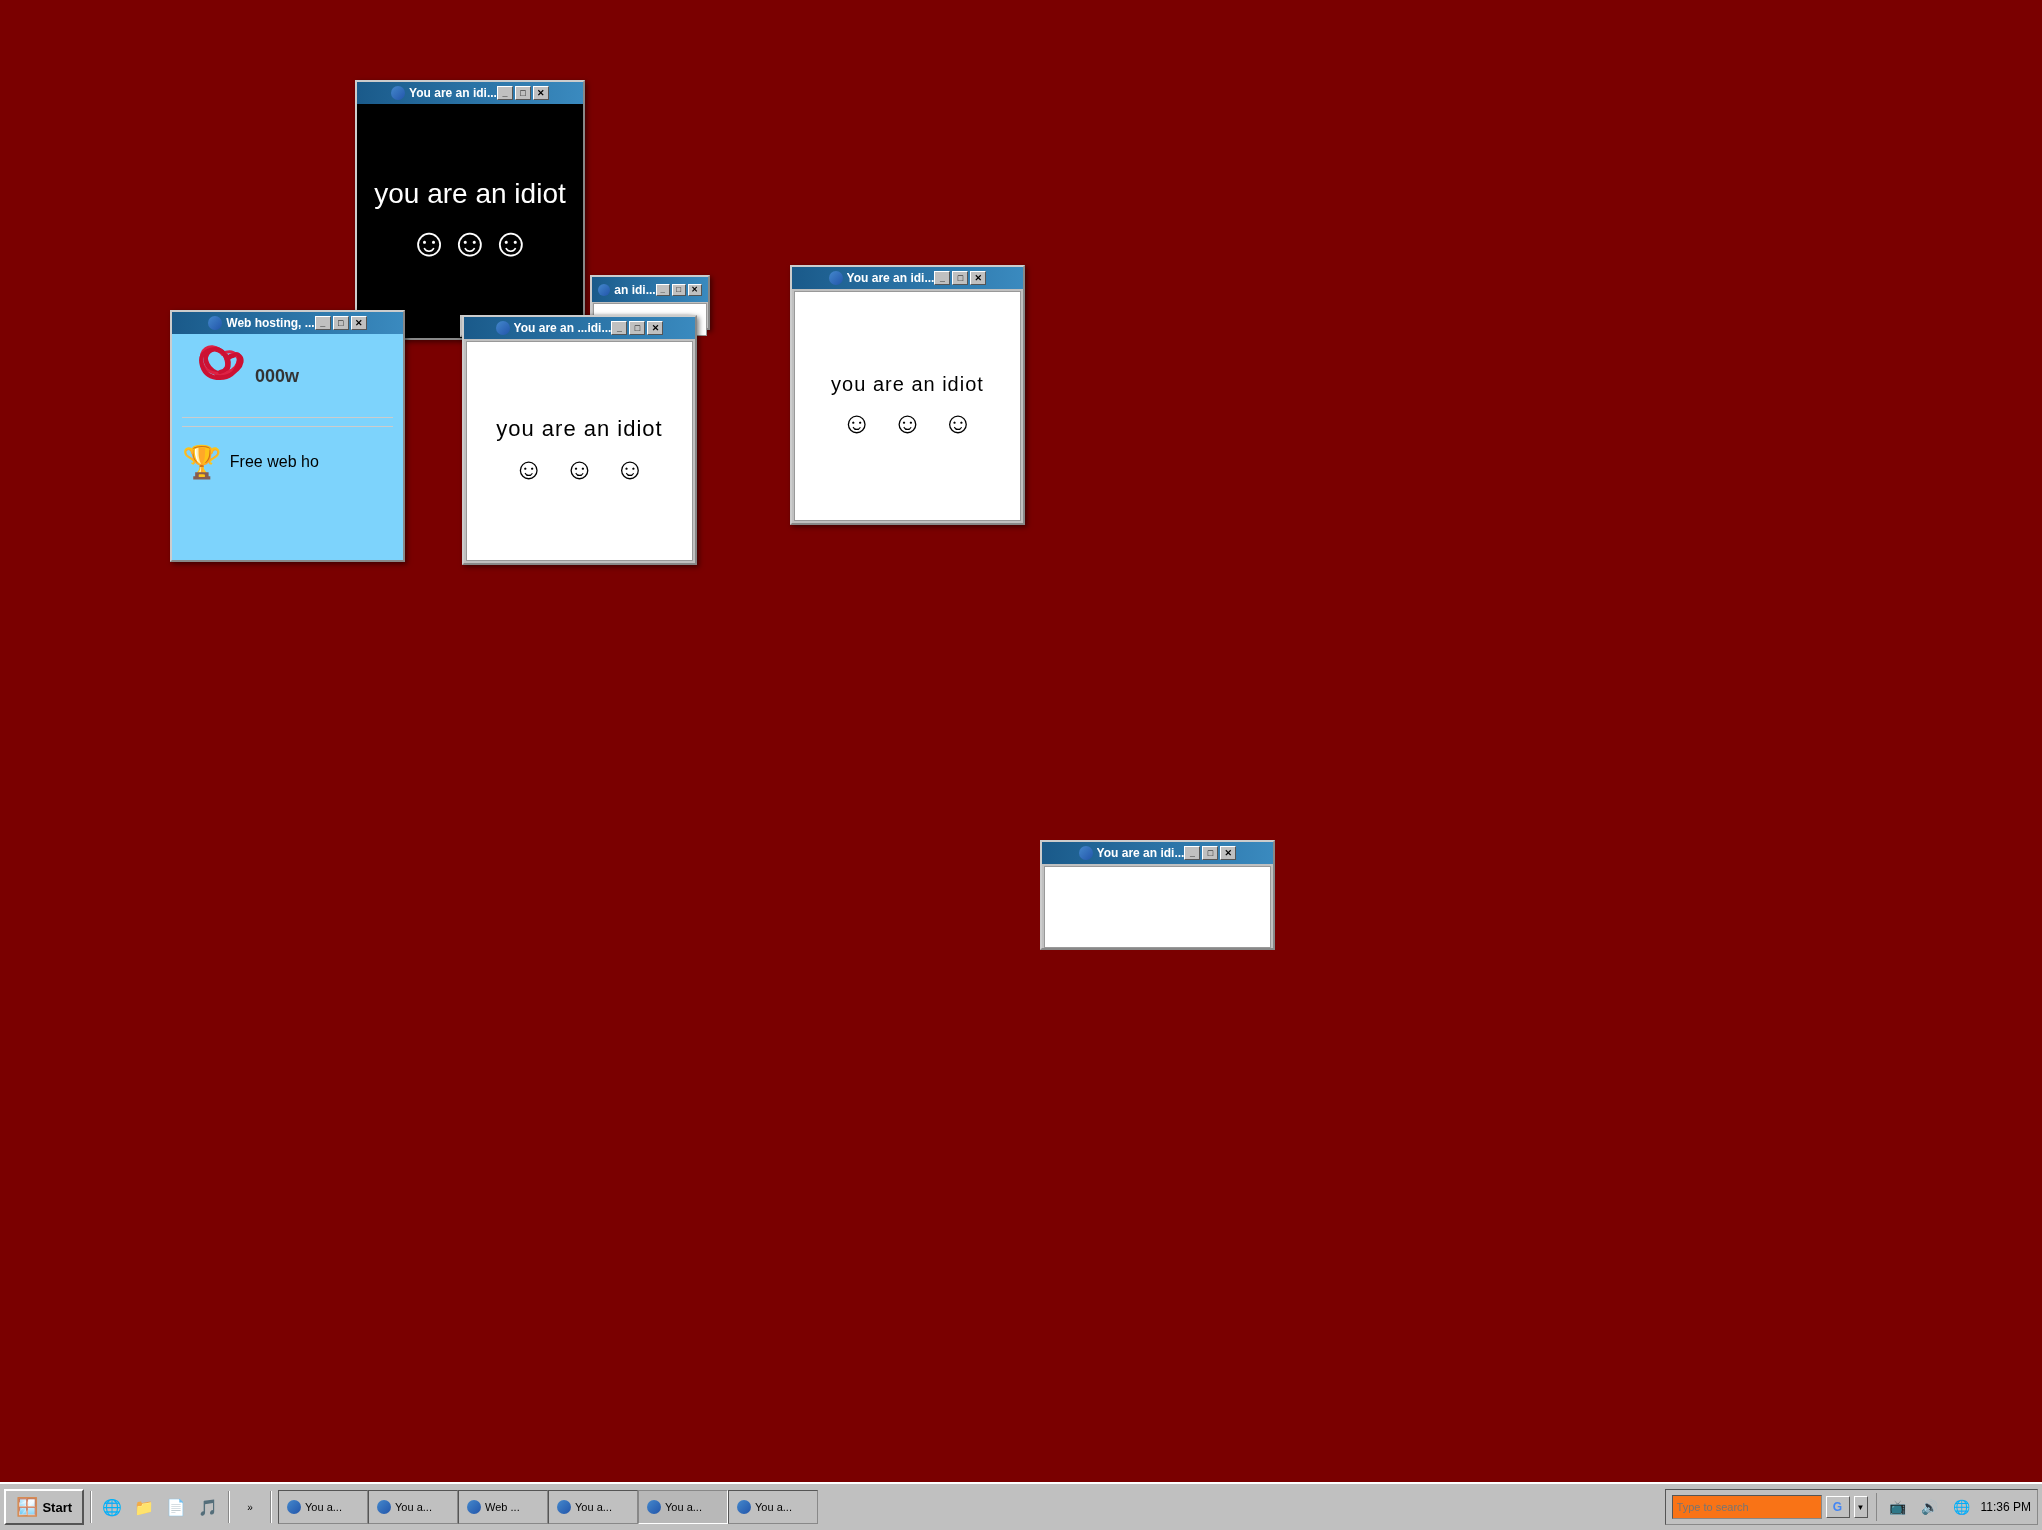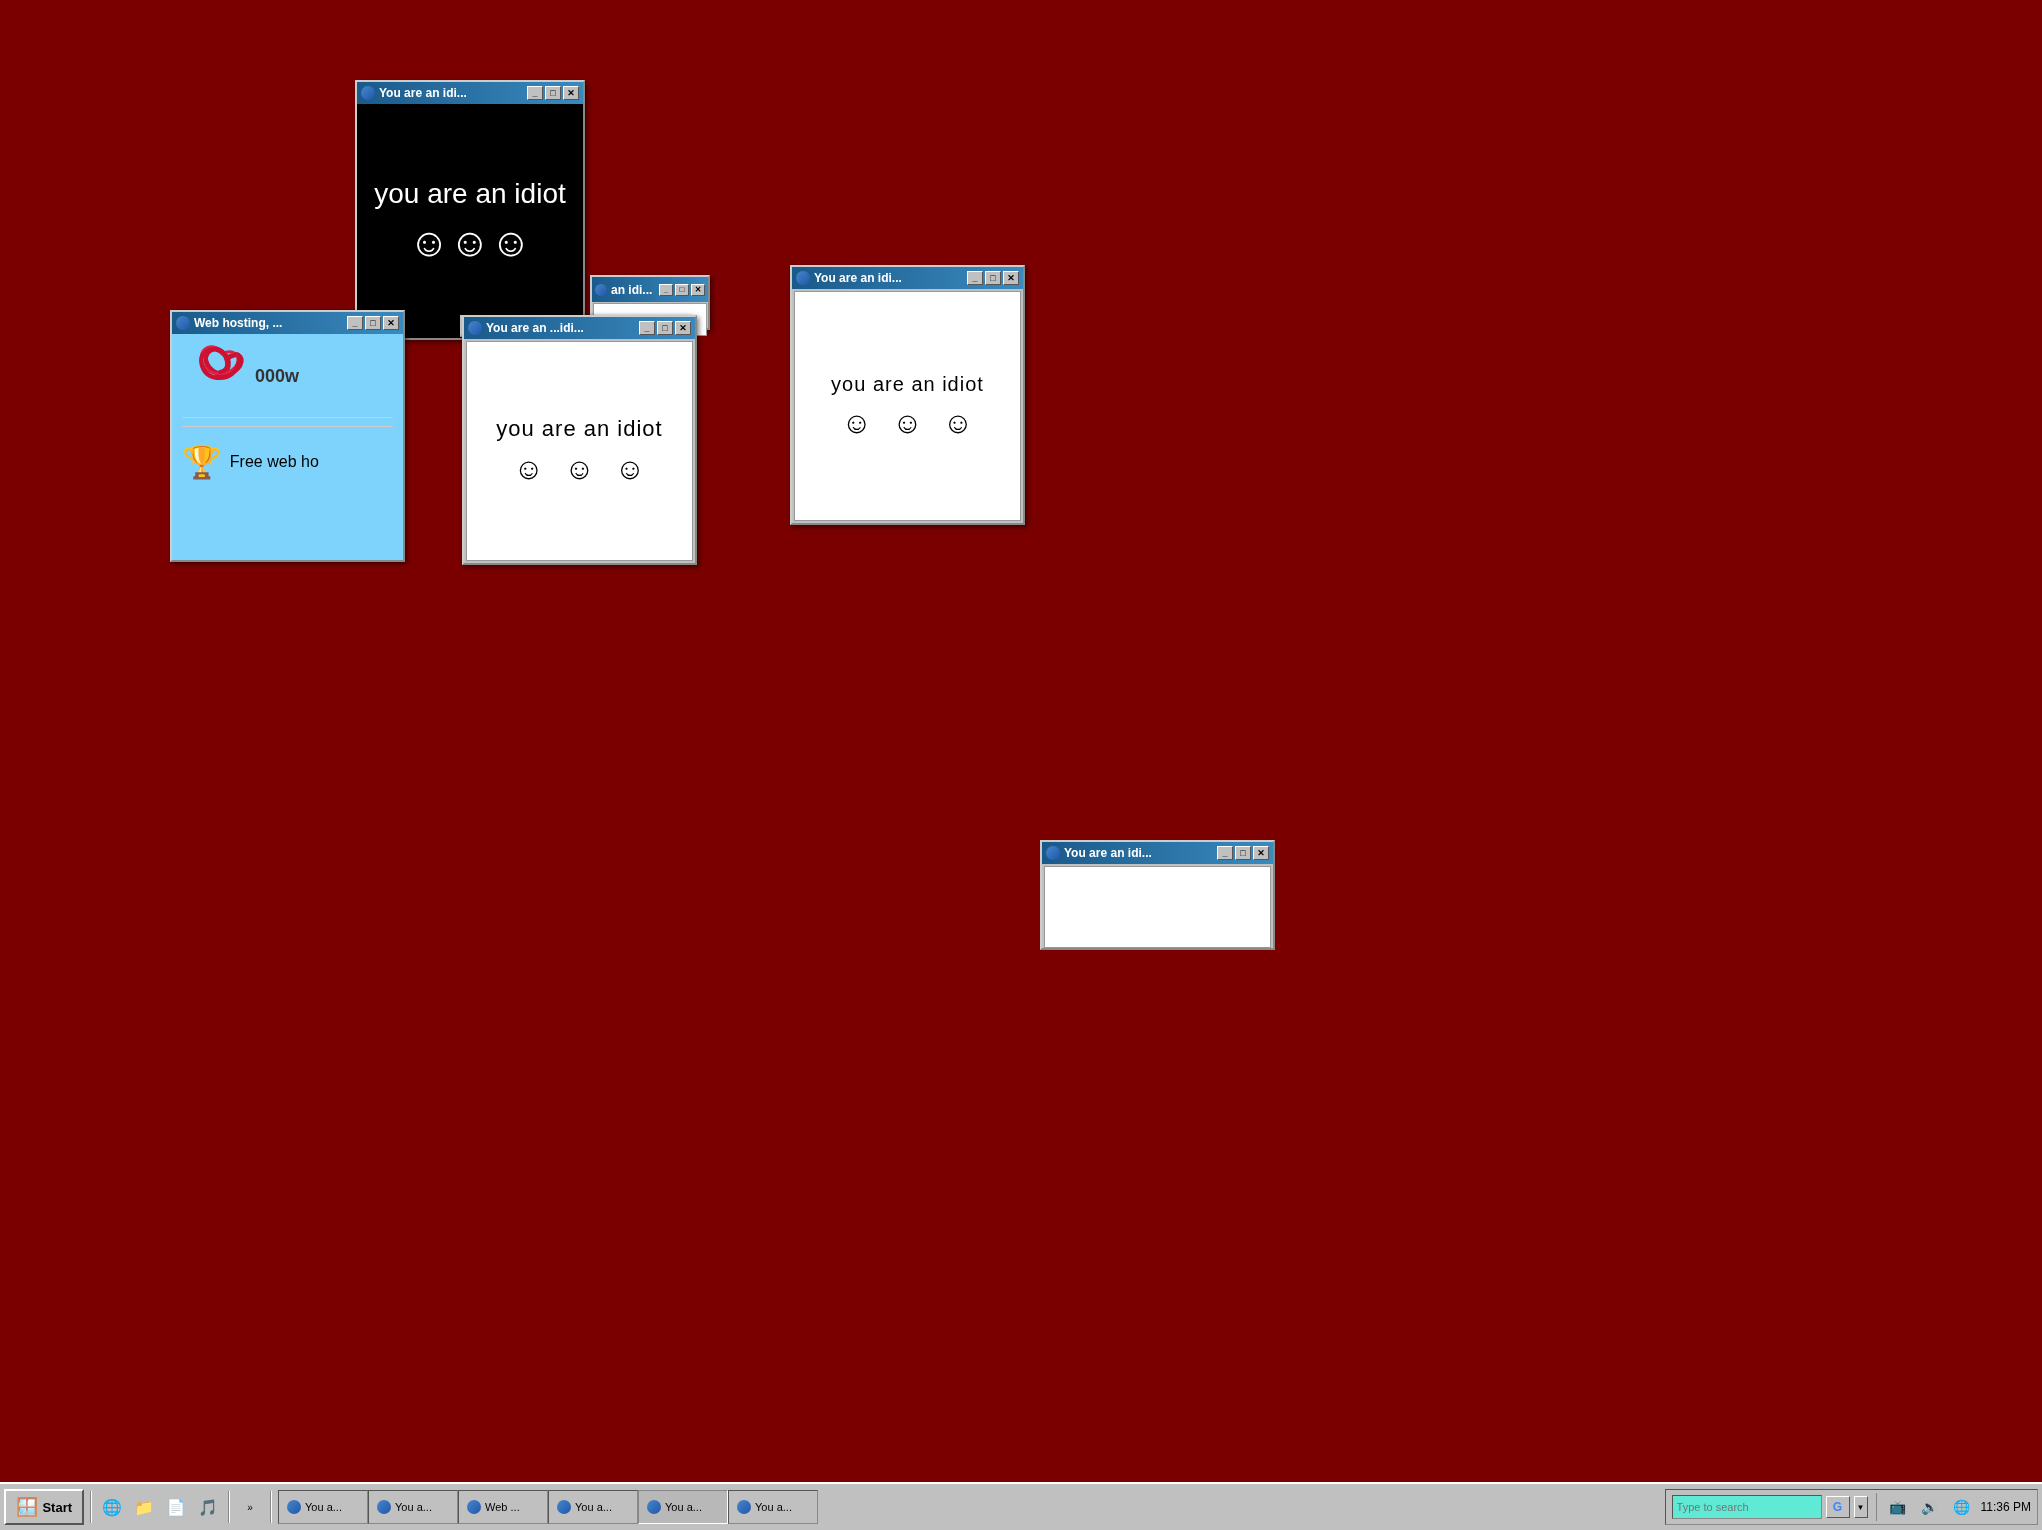--- a/index.html
+++ b/index.html
@@ -31,21 +31,21 @@
     }
 
     .win-titlebar {
       background: linear-gradient(to right, #1a5a8a, #3a8abf);
       color: white;
       font-size: 13px;
       font-weight: bold;
       padding: 2px 4px;
       display: flex;
       align-items: center;
-      justify-content: space-between;
+      justify-content: center;
       height: 22px;
       user-select: none;
     }
 
     .win-titlebar-left {
       display: flex;
       align-items: center;
       gap: 4px;
     }
 
@@ -260,21 +260,21 @@
       border-left-color: #555;
       height: 36px;
       padding: 2px 6px;
       background: #c0c0c0;
     }
 
     .search-box {
       border: 1px solid #888;
       border-top-color: #555;
       border-left-color: #555;
-      background: #5eead4;
+      background: #f97316;
       height: 24px;
       padding: 2px 4px;
       font-size: 11px;
       width: 150px;
     }
 
     .tray-clock {
       font-size: 12px;
       text-align: center;
     }

